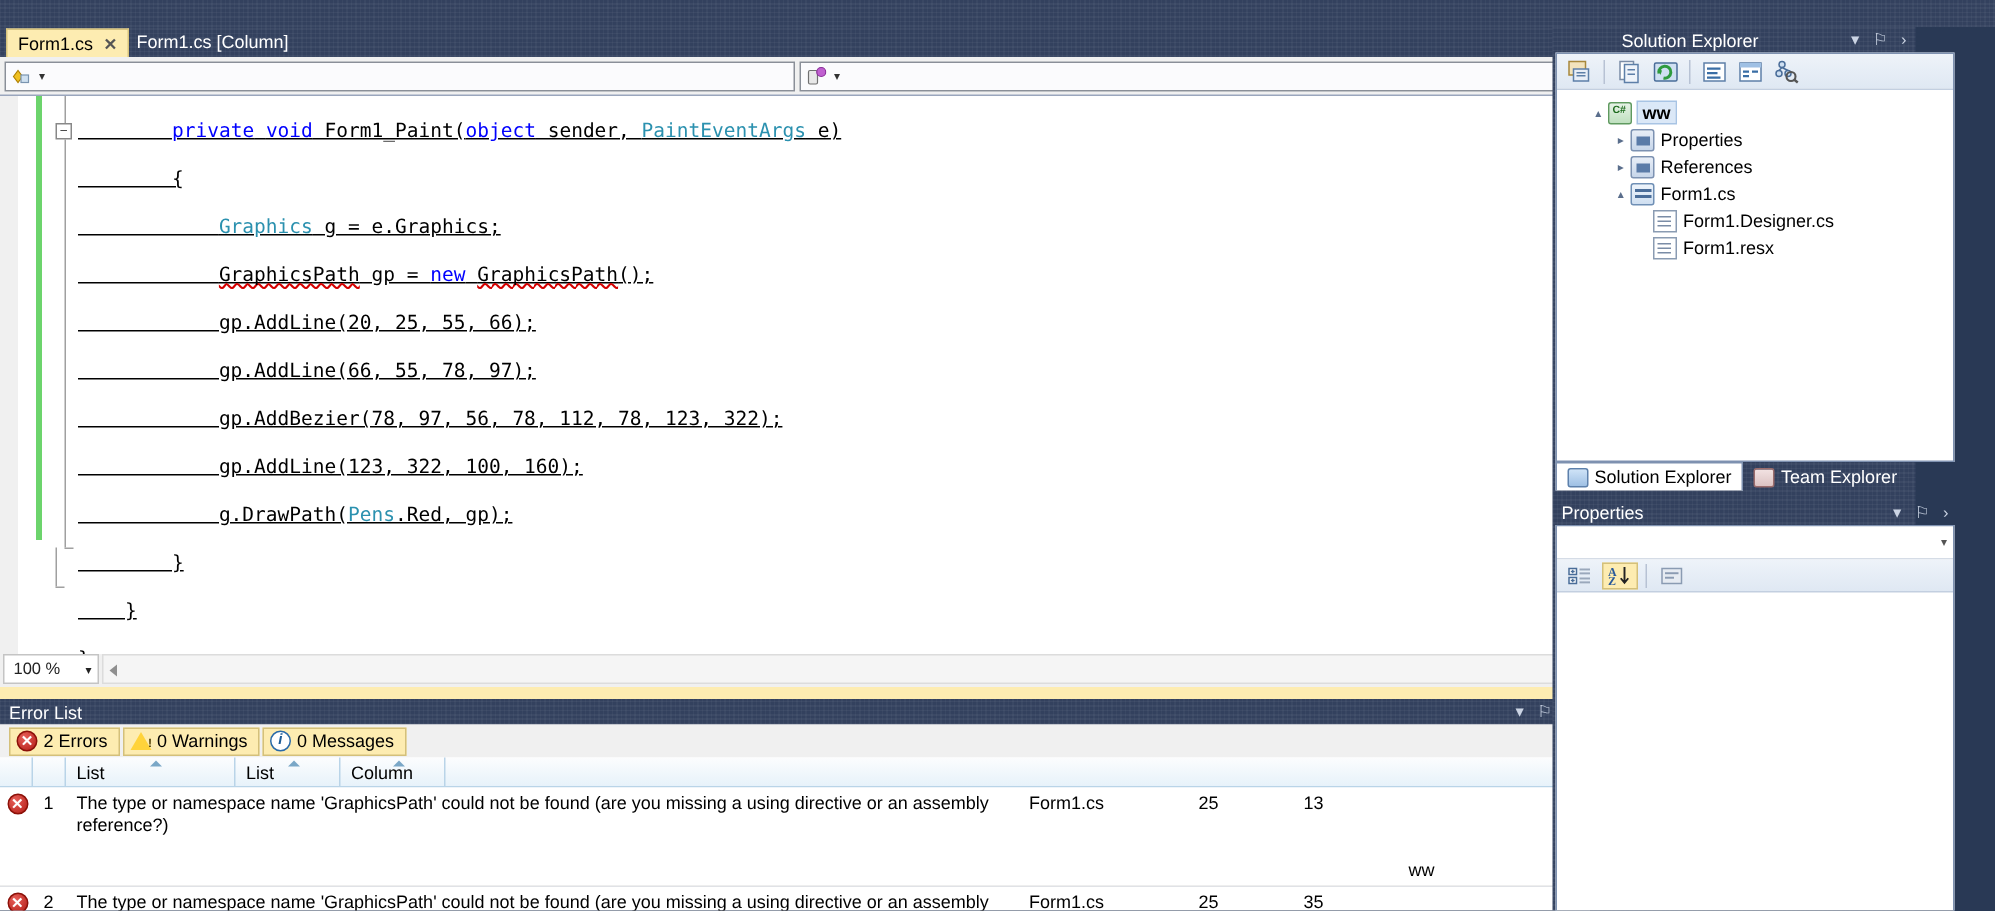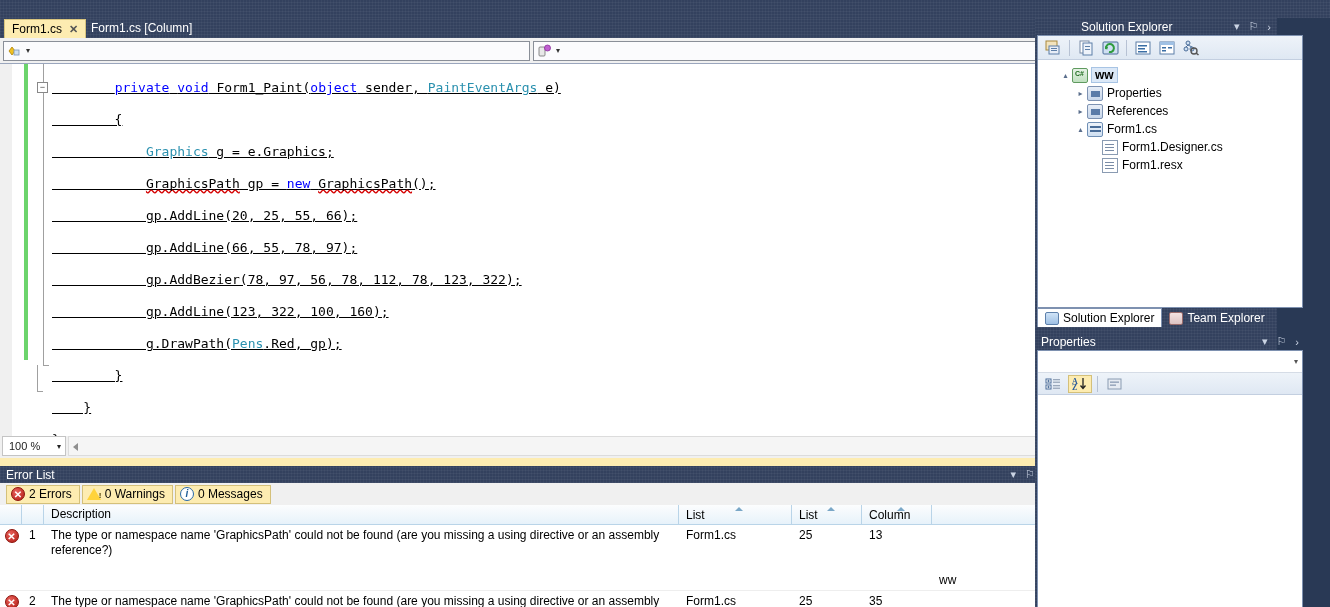--- a/index.html
+++ b/index.html
@@ -315,23 +315,20 @@
       </div>
       <div class="chip">
         <span class="ic ic-info">i</span>
         <span>0 Messages</span>
       </div>
     </div>
 
     <div id="errHead" class="abs">
       <div class="hcell c-ico"></div>
       <div class="hcell c-num"></div>
-      <div class="hcell c-desc">
-        <span>Description</span>
-      </div>
       <div class="hcell c-file">
         <span class="sortmark"></span>
         <span>List</span>
       </div>
       <div class="hcell c-line">
         <span class="sortmark"></span>
         <span>List</span>
       </div>
       <div class="hcell c-col">
         <span class="sortmark"></span>

